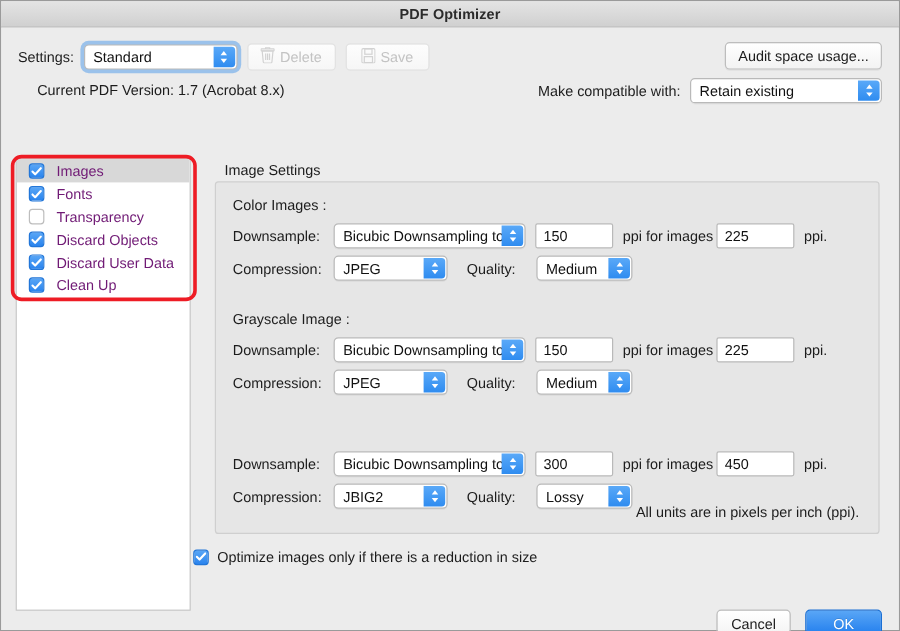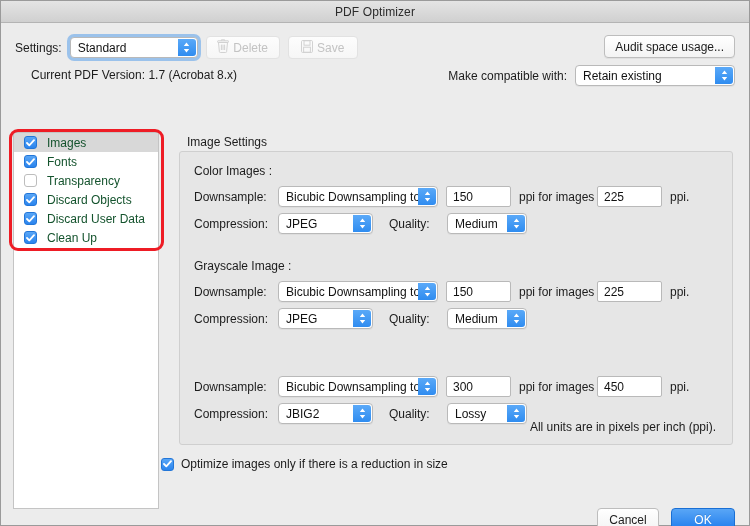--- a/index.html
+++ b/index.html
@@ -22,21 +22,21 @@
     border:1px solid #9a9a9a;
     display:flex; flex-direction:column;
   }
 
   .titlebar {
     height:22px; flex:0 0 22px;
     background:linear-gradient(to bottom,#e4e4e4 0%,#d0d0d0 100%);
     border-bottom:1px solid #b4b4b4;
     display:flex; align-items:center; justify-content:center;
   }
-  .titlebar-text { font-size:12px; font-weight:normal; color:#2b2b2b; letter-spacing:.1px; }
+  .titlebar-text { font-size:12px; font-weight:bold; color:#2b2b2b; letter-spacing:.1px; }
 
   .content { position:relative; flex:1 1 auto; background:#ececec; }
 
   
   .lbl { font-size:12px; color:#1c1c1c; white-space:nowrap; }
 
   .sel {
     position:relative;
     height:21px;
     background:#ffffff;
@@ -107,21 +107,21 @@
 
   
   .sidebar {
     position:absolute; left:12px; top:109px;
     width:146px; height:377px;
     background:#fff; border:1px solid #c4c4c4;
     overflow:hidden;
   }
   .side-item { height:19px; display:flex; align-items:center; gap:10px; padding-left:10px; }
   .side-item.selected { background:#d8d8d8; }
-  .side-item .side-label { font-size:12px; color:#14532d; white-space:nowrap; }
+  .side-item .side-label { font-size:12px; color:#701a75; white-space:nowrap; }
 
   .redbox {
     position:absolute; left:8px; top:106px;
     width:155px; height:122px;
     border:3px solid #ee1c25; border-radius:9px;
     pointer-events:none;
   }
 
   
   .panel-title { position:absolute; left:186px; top:112px; font-size:12px; color:#1c1c1c; }

